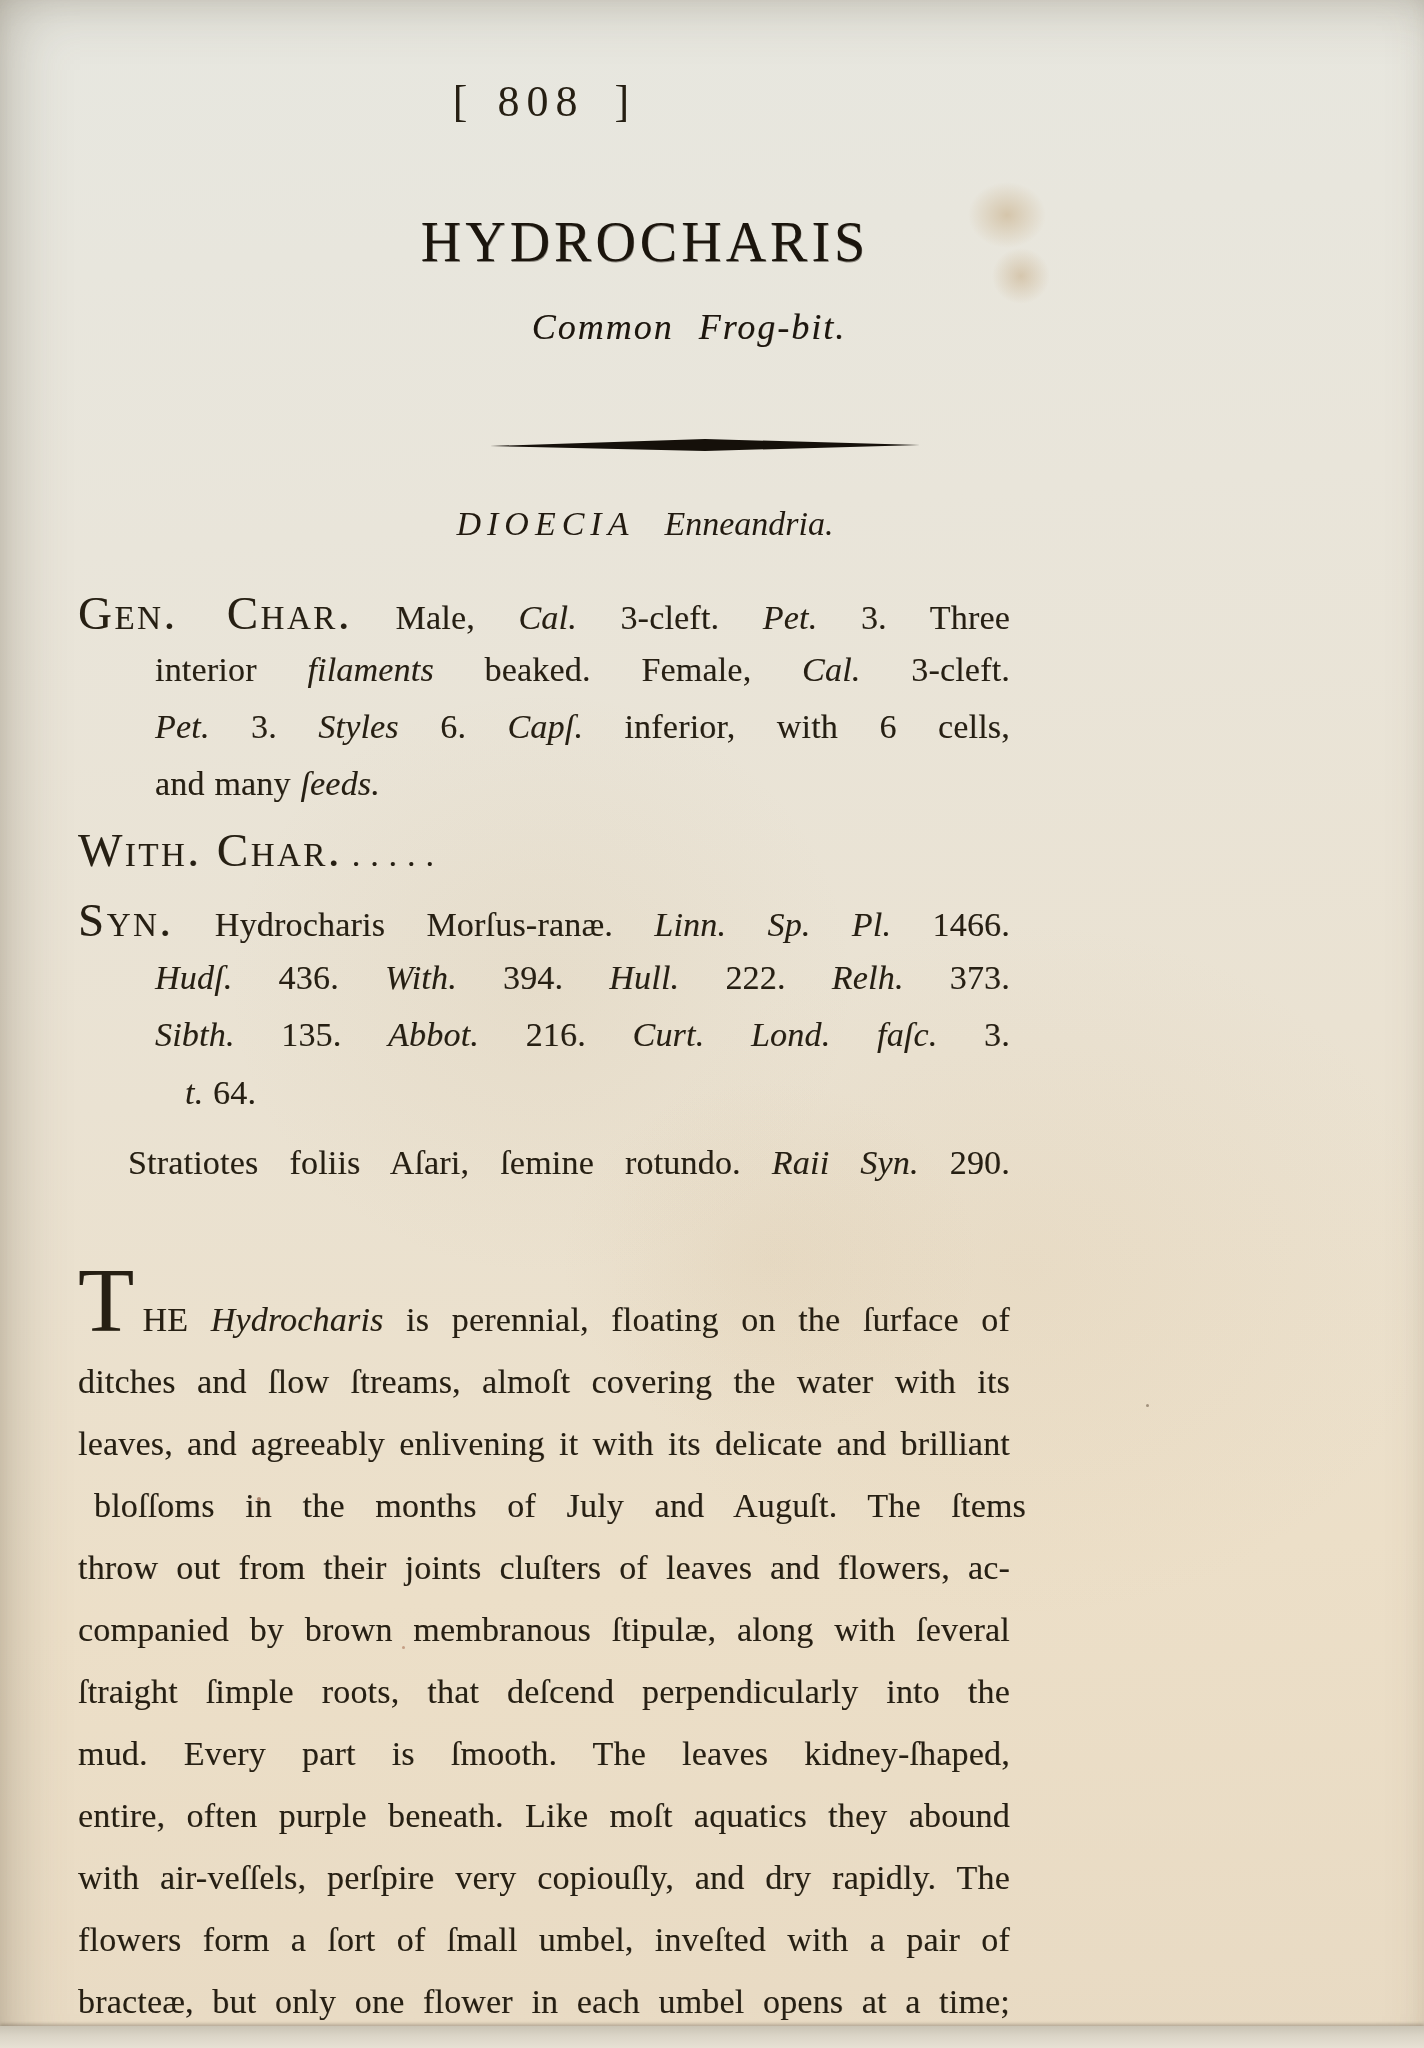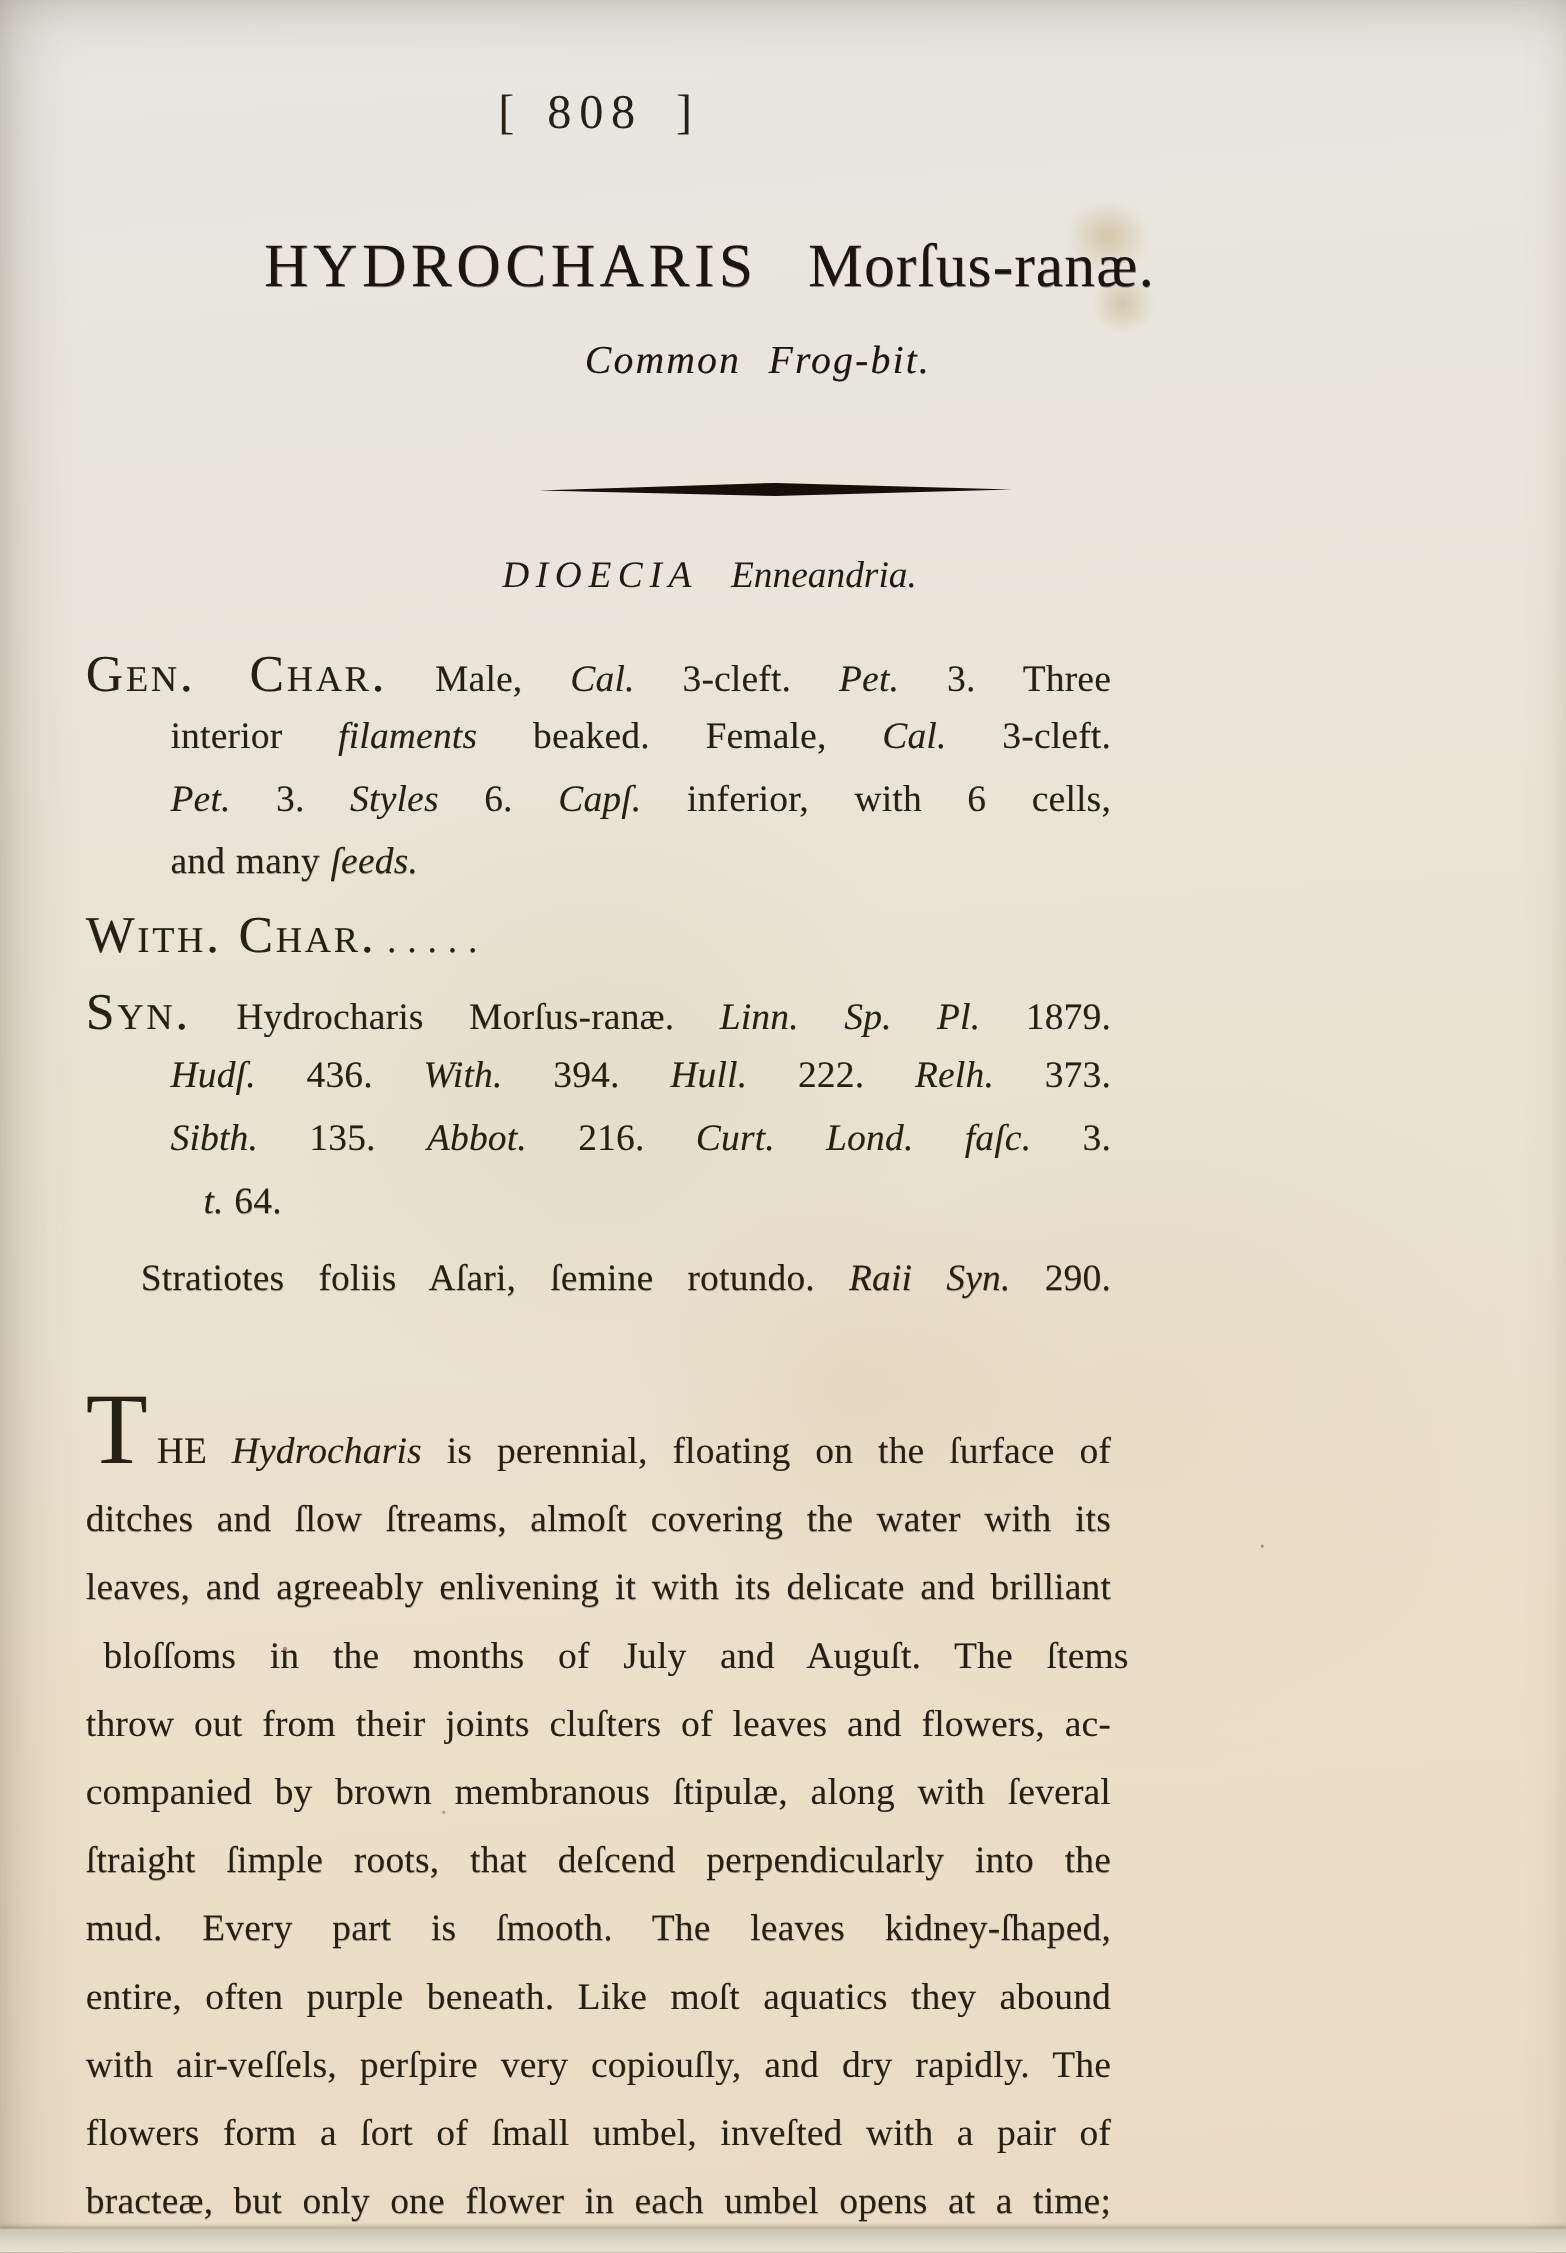--- a/index.html
+++ b/index.html
@@ -86,21 +86,20 @@
   <div class="speck p3"></div>
 
   <div class="center pagenum">
     <span>[</span>
     <span class="num">808</span>
     <span>]</span>
   </div>
 
   <div class="center titlerow">
     <span class="genus">HYDROCHARIS</span>
-    <span class="species">Morſus-ranæ.</span>
   </div>
 
   <div class="center subtitle">Common Frog-bit.</div>
 
   <div class="center rulewrap">
     <svg width="430" height="18" viewBox="0 0 430 18">
       <polygon points="0,10 215,3 430,9 215,15" fill="#15100a"></polygon>
     </svg>
   </div>
 
@@ -111,21 +110,21 @@
 
   <div class="col">
 
     <div class="tline l-gen1"><span class="seg sc">Gen. Char.</span><span class="seg r"> Male, </span><span class="seg i">Cal.</span><span class="seg r"> 3-cleft. </span><span class="seg i">Pet.</span><span class="seg r"> 3. Three</span></div>
     <div class="tline l-gen2"><span class="seg r">interior </span><span class="seg i">filaments</span><span class="seg r"> beaked. Female, </span><span class="seg i">Cal.</span><span class="seg r"> 3-cleft.</span></div>
     <div class="tline l-gen3"><span class="seg i">Pet.</span><span class="seg r"> 3. </span><span class="seg i">Styles</span><span class="seg r"> 6. </span><span class="seg i">Capſ.</span><span class="seg r"> inferior, with 6 cells,</span></div>
     <div class="tline nojust l-gen4"><span class="seg r">and many </span><span class="seg i">ſeeds.</span></div>
 
     <div class="tline nojust l-spec"><span class="seg sc">With. Char.</span><span class="seg r"> . . . . .</span></div>
 
-    <div class="tline l-syn1"><span class="seg sc">Syn.</span><span class="seg r">  Hydrocharis Morſus-ranæ. </span><span class="seg i">Linn. Sp. Pl.</span><span class="seg r"> 1879.</span></div>
+    <div class="tline l-syn1"><span class="seg sc">Syn.</span><span class="seg r">  Hydrocharis Morſus-ranæ. </span><span class="seg i">Linn. Sp. Pl.</span><span class="seg r"> 1466.</span></div>
     <div class="tline l-syn2"><span class="seg i">Hudſ.</span><span class="seg r"> 436. </span><span class="seg i">With.</span><span class="seg r"> 394. </span><span class="seg i">Hull.</span><span class="seg r"> 222. </span><span class="seg i">Relh.</span><span class="seg r"> 373.</span></div>
     <div class="tline l-syn3"><span class="seg i">Sibth.</span><span class="seg r"> 135. </span><span class="seg i">Abbot.</span><span class="seg r"> 216. </span><span class="seg i">Curt. Lond. faſc.</span><span class="seg r"> 3.</span></div>
     <div class="tline nojust l-syn4"><span class="seg i">t.</span><span class="seg r"> 64.</span></div>
 
     <div class="tline l-strat"><span class="seg r">Stratiotes foliis Aſari, ſemine rotundo. </span><span class="seg i">Raii Syn.</span><span class="seg r"> 290.</span></div>
 
     <div class="tline bodyline l-b0"><span class="dropcap">T</span><span><span class="seg r">HE </span><span class="seg i">Hydrocharis</span><span class="seg r"> is perennial, floating on the ſurface of</span></span></div>
     <div class="tline bodyline l-b1">ditches and ſlow ſtreams, almoſt covering the water with its</div>
     <div class="tline bodyline l-b2">leaves, and agreeably enlivening it with its delicate and brilliant</div>
     <div class="tline bodyline l-b3">bloſſoms in the months of July and Auguſt. The ſtems</div>

